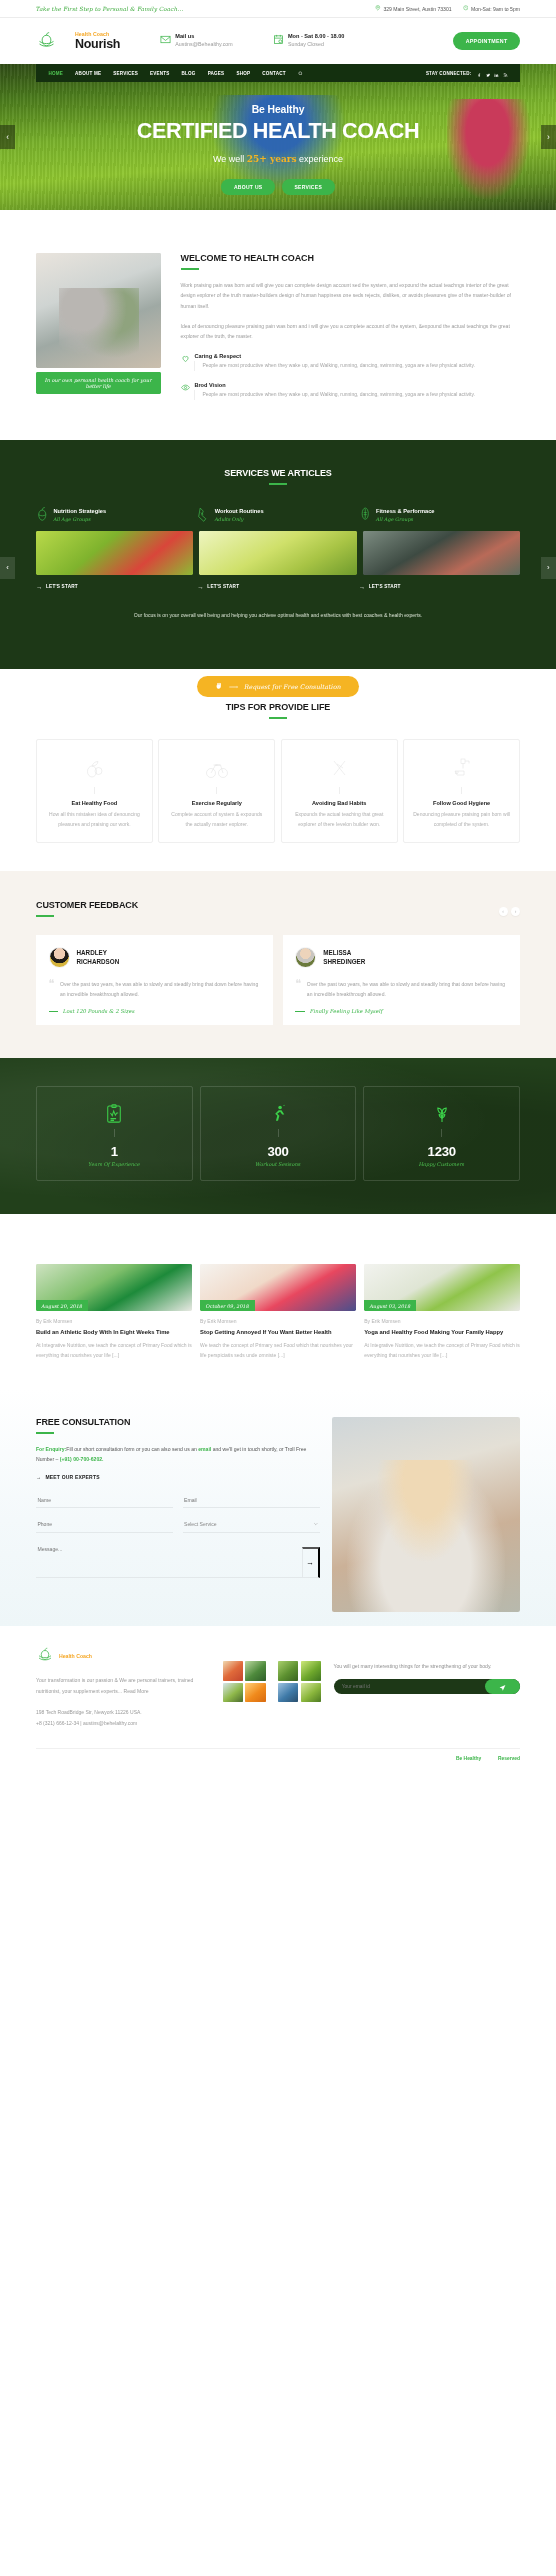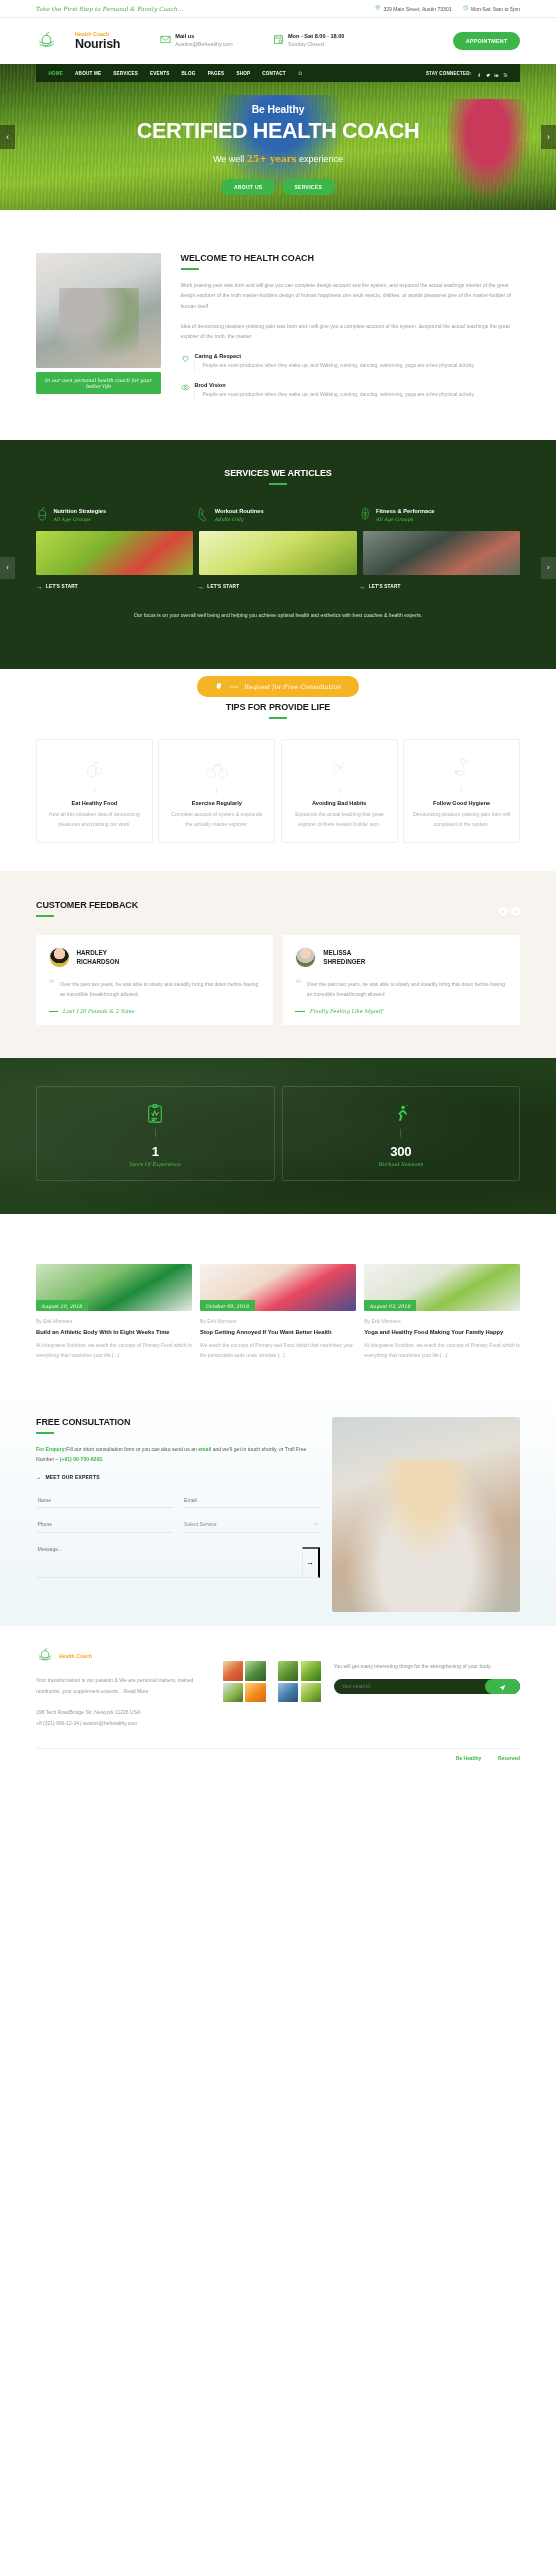--- a/index.html
+++ b/index.html
@@ -605,20 +605,34 @@
               <circle cx="15" cy="5" r="2.6"></circle>
               <path d="M13 9l-5 5 3 3-2 7h3l2-7-3-3 4-3 3 4h3l-4-6z"></path>
               <path d="M19 3l2-2 .8 1.2z"></path>
             </svg>
         </div>
         <div class="divider"></div>
         <div class="num">300</div>
         <div class="lb">Workout Sesisons</div>
       </div>
 
+      <div class="ccard">
+        <div class="ic">
+          <svg viewBox="0 0 24 28" fill="none" stroke="#3cd14a" stroke-width="1.6">
+              <path d="M12 26V10"></path>
+              <path d="M12 14c-4-1-6-4-6-8 4 0 6 3 6 8z"></path>
+              <path d="M12 14c4-1 6-4 6-8-4 0-6 3-6 8z"></path>
+              <path d="M12 20c-3-1-4-3-4-5 2 0 4 2 4 5z"></path>
+              <path d="M12 20c3-1 4-3 4-5-2 0-4 2-4 5z"></path>
+            </svg>
+        </div>
+        <div class="divider"></div>
+        <div class="num">1230</div>
+        <div class="lb">Happy Customers</div>
+      </div>
 
 
     </div>
   </div>
 
   <div class="news">
     <div class="newsgrid">
 
       <div class="ncard">
         <div class="nimg a">

